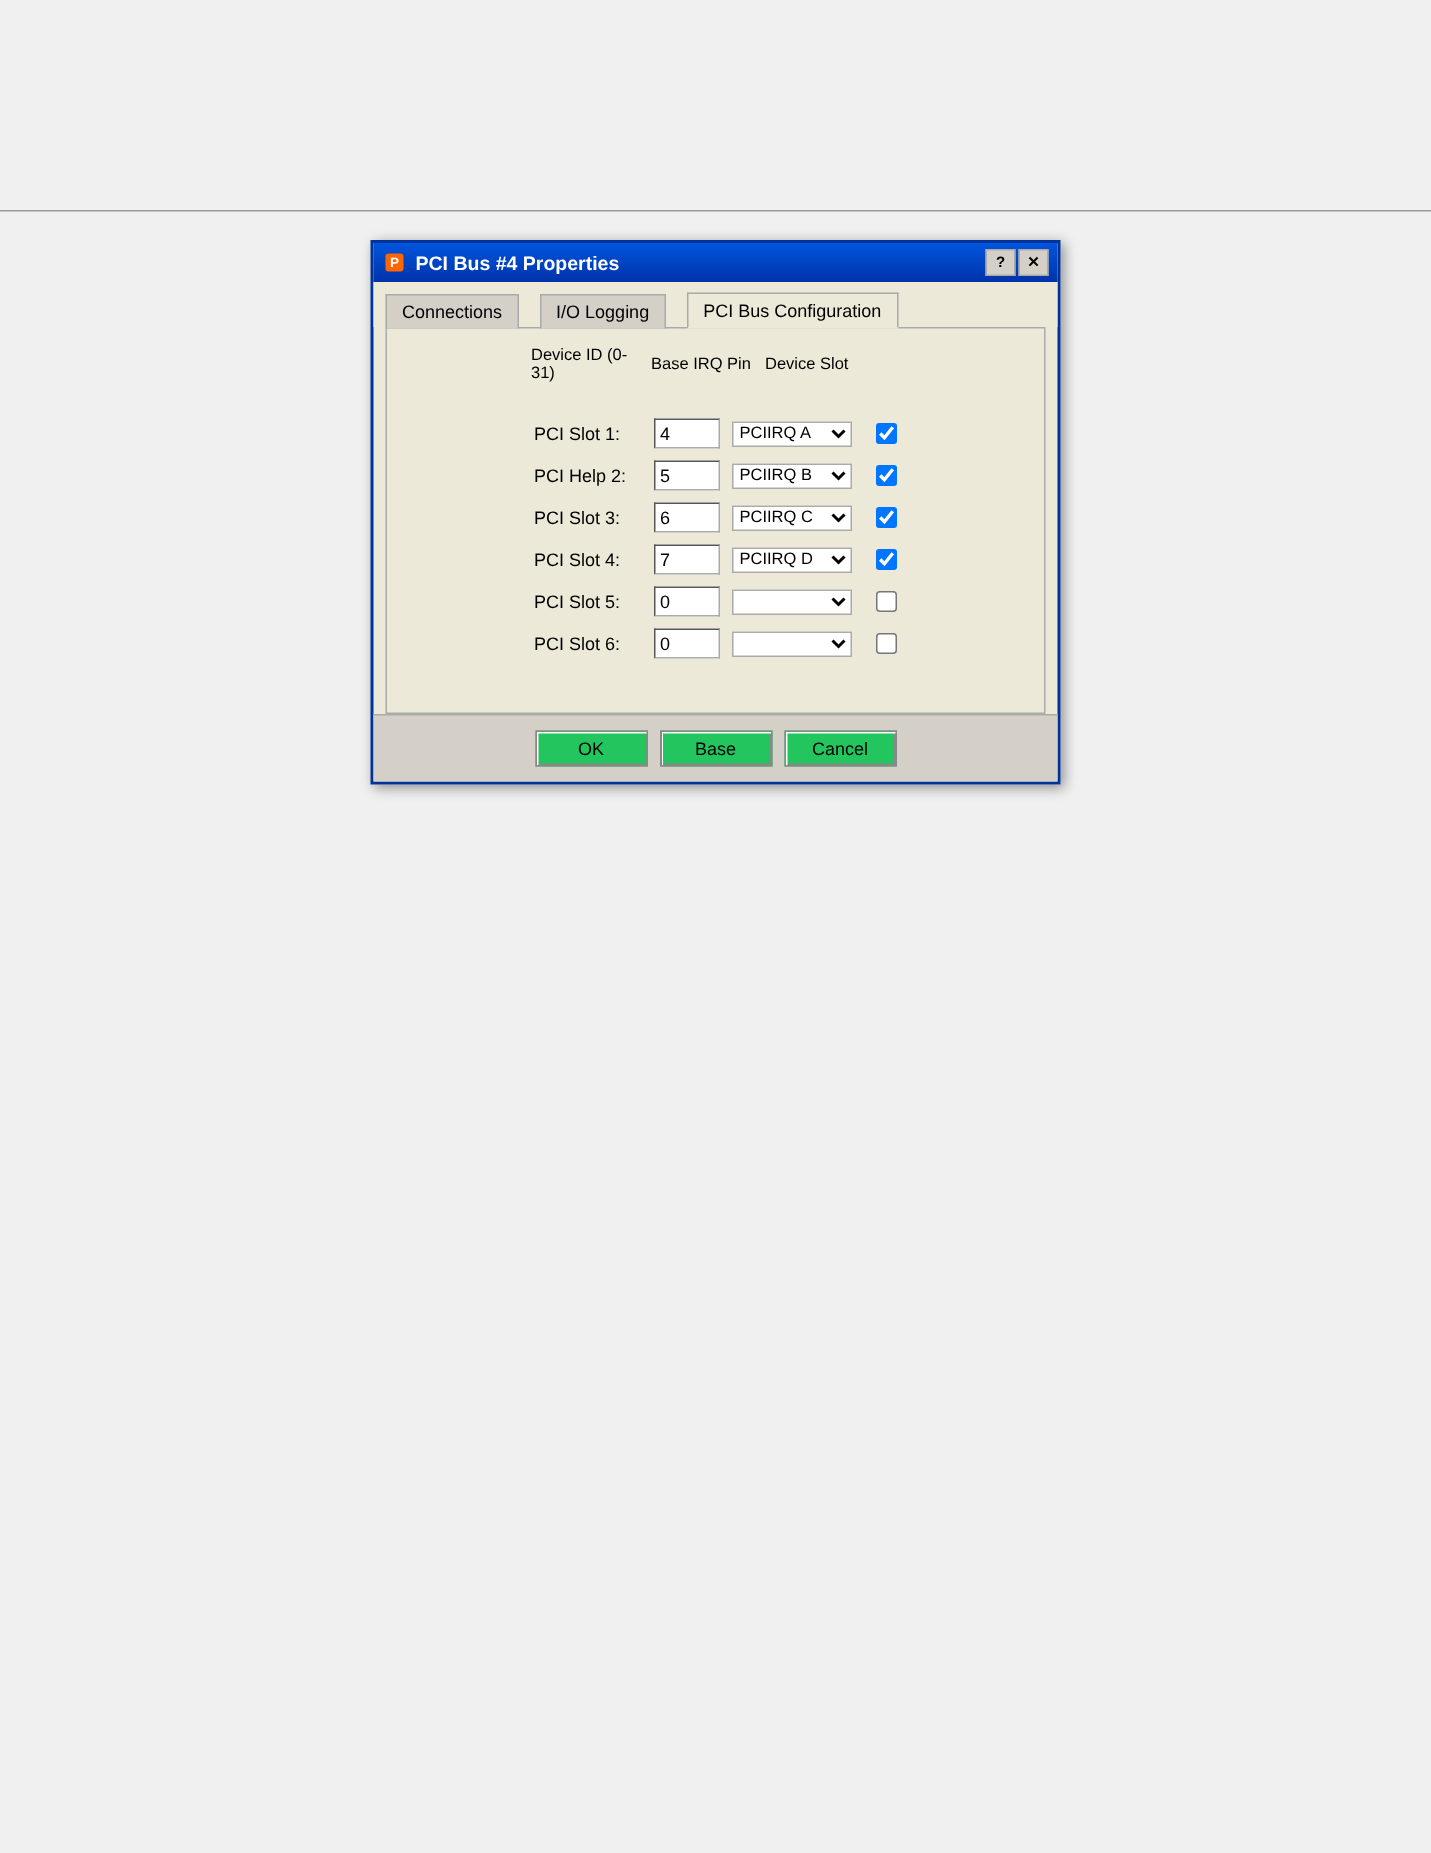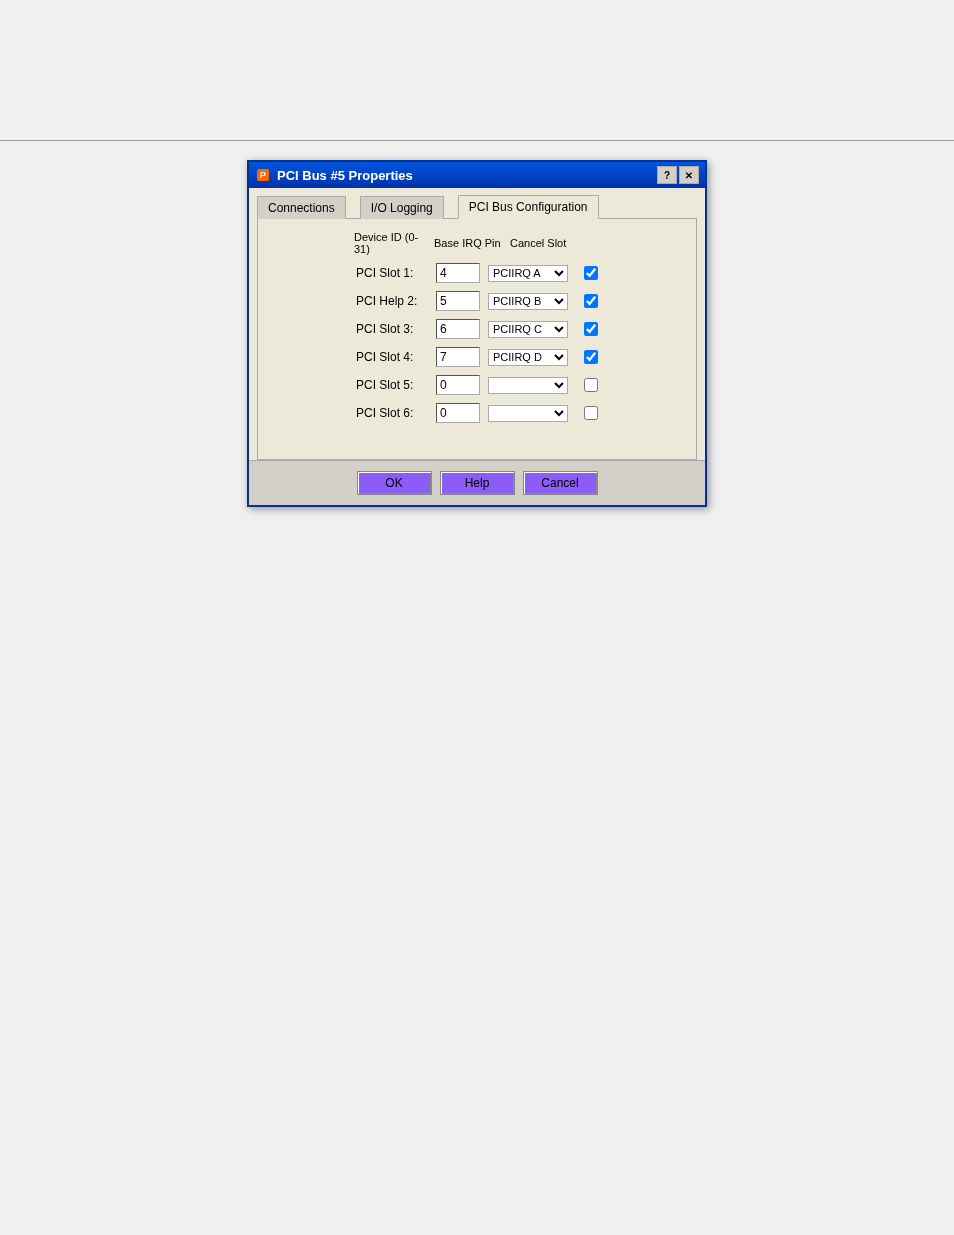--- a/index.html
+++ b/index.html
@@ -111,21 +111,21 @@
       background: #ece9d8;
       border: 1px solid #aaa;
       margin: 0 8px;
       padding: 12px 16px;
     }
 
     
     .column-headers {
       display: flex;
       align-items: center;
-      margin-bottom: 8px;
+      margin-bottom: 24px;
       padding-left: 80px;
     }
 
     .col-device-id {
       width: 80px;
       font-size: 11px;
       color: #000;
     }
 
     .col-base-irq {
@@ -190,21 +190,21 @@
       display: flex;
       justify-content: center;
       gap: 8px;
       margin-top: 0;
     }
 
     .dialog-btn {
       width: 75px;
       height: 24px;
       border: 1px solid #888;
-      background: #8b5cf6;
+      background: #22c55e;
       font-size: 12px;
       cursor: pointer;
       display: flex;
       align-items: center;
       justify-content: center;
       box-shadow: 1px 1px 0 #fff inset, -1px -1px 0 #888 inset;
     }
 
     
     .page-hr {
@@ -229,21 +229,21 @@
     <div class="window">
 
       <div class="title-bar">
         <div class="title-bar-left">
           <div class="title-icon">
             <svg width="14" height="14" viewBox="0 0 14 14">
               <rect x="1" y="1" width="12" height="12" rx="2" fill="#ff6600"></rect>
               <text x="7" y="10" text-anchor="middle" fill="white" font-size="9" font-weight="bold">P</text>
             </svg>
           </div>
-          <span>PCI Bus #5 Properties</span>
+          <span>PCI Bus #4 Properties</span>
         </div>
         <div class="title-bar-controls">
           <button class="title-btn help">?</button>
           <button class="title-btn close">✕</button>
         </div>
       </div>
 
       <div class="tab-bar">
         <div class="tab">
           <span>Connections</span>
@@ -254,21 +254,21 @@
         <div class="tab active">
           <span>PCI Bus Configuration</span>
         </div>
       </div>
 
       <div class="content">
 
         <div class="column-headers">
           <span class="col-device-id">Device ID (0-31)</span>
           <span class="col-base-irq">Base IRQ Pin</span>
-          <span class="col-enable-slot">Cancel Slot</span>
+          <span class="col-enable-slot">Device Slot</span>
         </div>
 
         <div class="slot-row">
           <span class="slot-label">PCI Slot 1:</span>
           <input class="device-id-input" type="text" value="4" style="">
           <select class="irq-select">
             <option>PCIIRQ A</option>
             <option>PCIIRQ B</option>
             <option>PCIIRQ C</option>
             <option>PCIIRQ D</option>
@@ -336,20 +336,20 @@
             <option>PCIIRQ D</option>
           </select>
           <input type="checkbox" class="enable-checkbox" style="">
         </div>
 
         <div class="spacer"></div>
       </div>
 
       <div class="bottom-area">
         <button class="dialog-btn">OK</button>
-        <button class="dialog-btn">Help</button>
+        <button class="dialog-btn">Base</button>
         <button class="dialog-btn">Cancel</button>
       </div>
 
     </div>
   </div>
 
 </div>
 
 </body></html>

